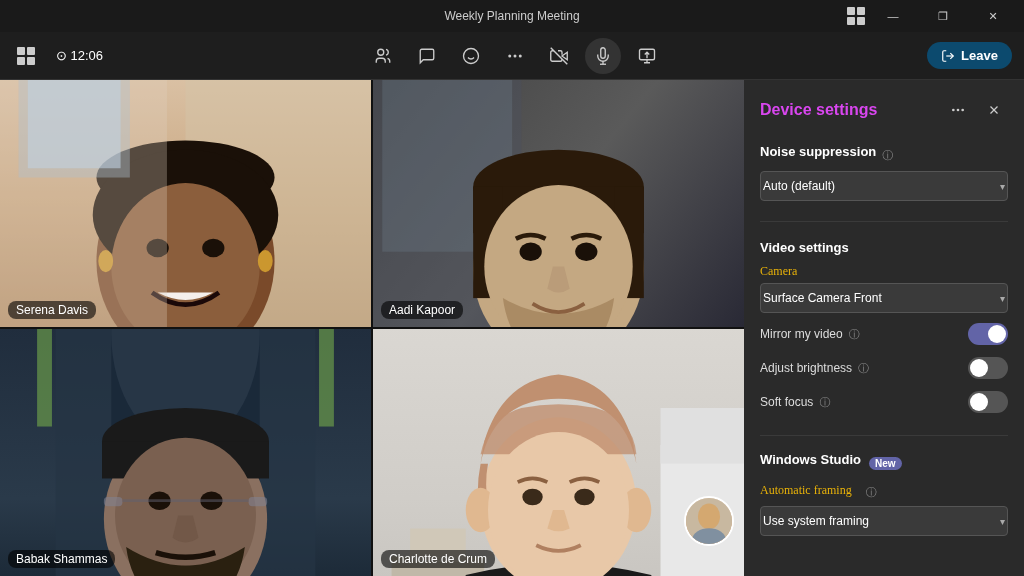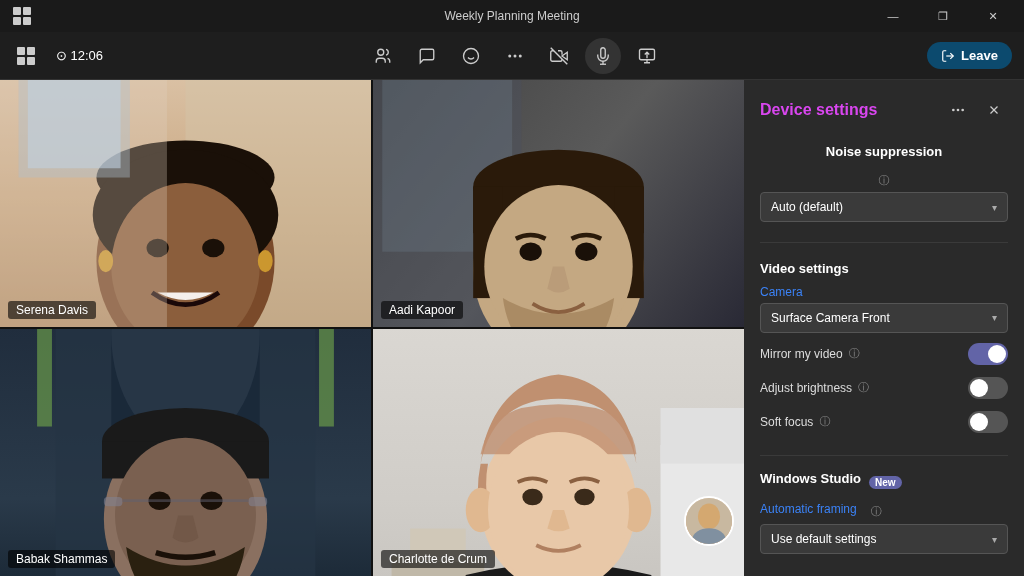--- a/index.html
+++ b/index.html
@@ -11,21 +11,21 @@
       overflow: hidden;
       color: #fff;
     }
 
     
     .title-bar {
       height: 32px;
       background: #1a1a1a;
       display: flex;
       align-items: center;
-      justify-content: space-between;
+      justify-content: flex-end;
       padding: 0 8px;
       position: relative;
     }
     .title-bar-left {
       display: flex;
       align-items: center;
       gap: 12px;
     }
     .title-bar-center {
       position: absolute;
@@ -141,21 +141,21 @@
       background: #2a2a2a;
     }
     .participant-name {
       position: absolute;
       bottom: 8px;
       left: 8px;
       background: rgba(0,0,0,0.6);
       color: white;
       font-size: 12px;
       padding: 2px 8px;
-      border-radius: 3px;
+      border-radius: 8px;
     }
 
     
     .right-panel {
       width: 280px;
       background: #2a2a2a;
       display: flex;
       flex-direction: column;
       overflow-y: auto;
     }
@@ -193,42 +193,43 @@
       padding: 12px 16px;
     }
     .section-title {
       font-size: 13px;
       font-weight: 600;
       color: #fff;
       margin-bottom: 8px;
     }
     .section-label {
       font-size: 12px;
-      color: #3b82f6;
+      color: #eab308;
       margin-bottom: 4px;
+      font-family: Liberation Serif, serif;
     }
     .section-desc {
       font-size: 11px;
       color: #888;
       margin-bottom: 8px;
       line-height: 1.4;
     }
     .learn-more {
       color: #6eb0e0;
       cursor: pointer;
       text-decoration: none;
     }
     .dropdown {
       width: 100%;
       background: #3a3a3a;
       border: 1px solid #555;
       border-radius: 4px;
       color: #fff;
       font-size: 12px;
-      padding: 7px 10px;
+      padding: 7px 2px;
       display: flex;
       align-items: center;
       justify-content: space-between;
       cursor: pointer;
       margin-bottom: 4px;
       gap: 12px;
     }
     .dropdown-arrow {
       color: #aaa;
       font-size: 10px;
@@ -677,21 +678,21 @@
         <button class="panel-icon-btn">
           <svg width="14" height="14" viewBox="0 0 24 24" fill="none" stroke="#ccc" stroke-width="2">
             <line x1="18" y1="6" x2="6" y2="18"></line>
               <line x1="6" y1="6" x2="18" y2="18"></line>
           </svg>
         </button>
       </div>
     </div>
 
     <div class="panel-section">
-      <div style="display:flex;align-items:center;gap:6px;margin-bottom:4px;flex-direction:column;">
+      <div style="display:flex;align-items:center;gap:6px;margin-bottom:4px;">
         <span class="section-title">Noise suppression</span>
         <span class="info-icon">ⓘ</span>
       </div>
       <div class="dropdown">
         <span>Auto (default)</span>
         <span class="dropdown-arrow">▾</span>
       </div>
     </div>
 
     <div class="divider"></div>
@@ -744,21 +745,21 @@
         <span class="section-title">Windows Studio</span>
         <span class="new-badge">New</span>
       </div>
 
       <div style="margin-bottom:10px;">
         <div style="display:flex;align-items:center;gap:14px;margin-bottom:4px;">
           <span class="section-label">Automatic framing</span>
           <span class="info-icon">ⓘ</span>
         </div>
         <div class="dropdown">
-          <span>Use default settings</span>
+          <span>Use system framing</span>
           <span class="dropdown-arrow">▾</span>
         </div>
       </div>
 
     </div>
 
   </div>
 
 </div>
 

